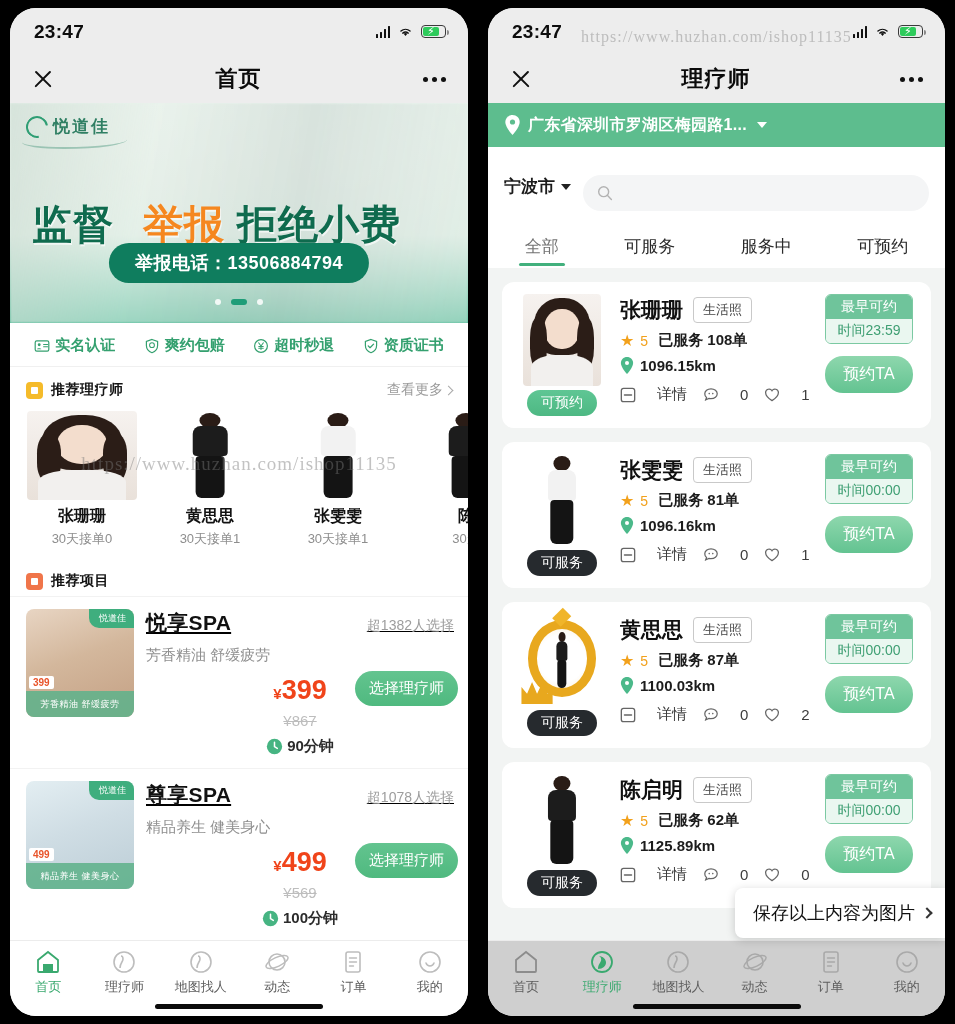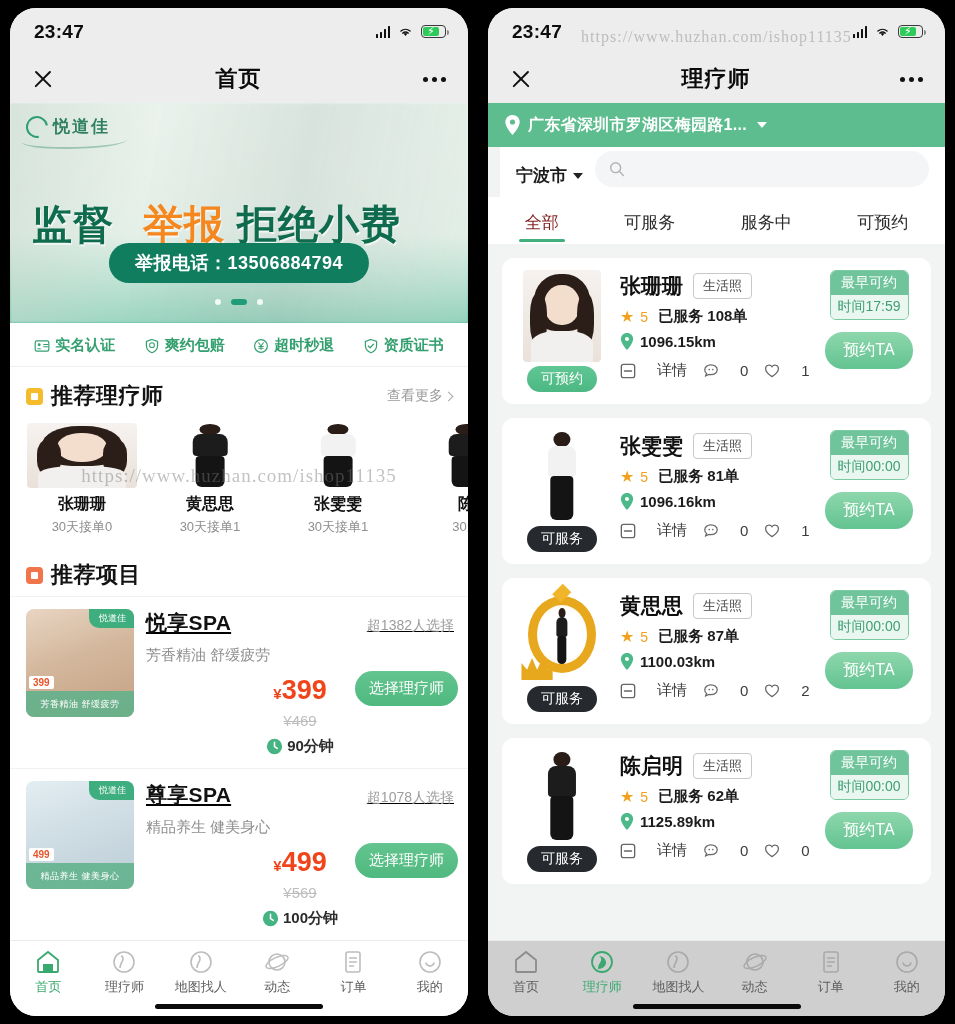--- a/index.html
+++ b/index.html
@@ -114,21 +114,21 @@
     padding:13px 10px 11px; border-bottom:1px solid #f0f0f0;
   }
   .feat { display:flex; align-items:center; gap:5px; color:#34a06f; font-size:15px; font-weight:bold; }
   .feat svg { width:16px; height:16px; flex:0 0 16px; }
 
   .sec-head { display:flex; align-items:center; justify-content:space-between; padding:14px 16px 6px; }
   .sec-left { display:flex; align-items:center; gap:8px; }
   .sec-ico { width:17px; height:17px; border-radius:4px; background:#f5bb2a; position:relative; }
   .sec-ico.orange { background:#f0754a; }
   .sec-ico:after { content:""; position:absolute; left:5px; top:5px; width:7px; height:7px; background:#fff; border-radius:1px; }
-  .sec-title { font-size:22px; font-weight:bold; color:#131313; letter-spacing:.5px; }
+  .sec-title { font-size:14px; font-weight:bold; color:#131313; letter-spacing:.5px; }
   .sec-more { font-size:14px; color:#9a9a9a; display:flex; align-items:center; gap:2px; }
   .chev { width:7px; height:7px; border-right:1.6px solid #a8a8a8; border-top:1.6px solid #a8a8a8; transform:rotate(45deg); }
 
   
   .thumbrow { display:flex; padding:6px 0 10px 8px; gap:0; position:relative; overflow:hidden; }
   .thumb { flex:0 0 128px; display:flex; flex-direction:column; align-items:center; }
   .thumb .ph { width:96px; height:108px; position:relative; }
   .thumb .tname { font-size:16px; font-weight:bold; color:#111; margin-top:6px; }
   .thumb .tsub { font-size:13px; color:#8e8e8e; margin-top:3px; }
   .watermark {
@@ -170,52 +170,52 @@
   .tab.active span { color:#3aa96f; }
   .homebar { position:absolute; bottom:7px; left:50%; transform:translateX(-50%); width:168px; height:5px; background:#0b0b0b; border-radius:3px; }
 
   
   .rbody { flex:1; background:#f2f4f3; display:flex; flex-direction:column; overflow:hidden; }
   .locbar { flex:0 0 44px; background:#5dbd8e; display:flex; align-items:center; gap:7px; padding:0 16px; }
   .locbar .pin { width:17px; height:20px; flex:0 0 17px; }
   .locbar .ltext { color:#fff; font-size:16px; font-weight:bold; letter-spacing:.3px; }
   .locbar .caret { width:0;height:0;border-left:5px solid transparent;border-right:5px solid transparent;border-top:6px solid #fff; margin-left:3px;}
 
-  .searchrow { background:#fff; display:flex; align-items:flex-end; gap:12px; padding:4px 16px 10px;margin-left:12px; }
+  .searchrow { background:#fff; display:flex; align-items:flex-start; gap:12px; padding:28px 16px 10px; }
   .city { display:flex; align-items:center; gap:6px; font-size:17px; font-weight:bold; color:#1b1b1b; white-space:nowrap; cursor:pointer;}
   .city .caret { width:0;height:0;border-left:5px solid transparent;border-right:5px solid transparent;border-top:6px solid #222;}
   .searchbox { flex:1; background:#f4f5f6; border-radius:18px; height:36px; display:flex; align-items:center; gap:9px; padding:0 14px; }
   .searchbox svg { width:16px; height:16px; flex:0 0 16px; }
   .searchbox input { border:none; background:transparent; outline:none; font-size:15px; color:#333; width:100%; font-family:inherit; }
   .searchbox input::placeholder { color:#b3b3b3; }
 
   .tabs { background:#fff; display:flex; justify-content:space-around; padding:8px 4px 0; }
   .rtab { font-size:17px; color:#2a2a2a; padding:6px 4px 10px; position:relative; cursor:pointer; }
-  .rtab.active { color:#7f1d1d; }
+  .rtab.active { color:#737373; }
   .rtab.active:after { content:""; position:absolute; left:50%; transform:translateX(-50%); bottom:2px; width:46px; height:3.5px; background:#42b07d; border-radius:2px; }
 
   .cards { flex:1; overflow:hidden; padding:14px 14px 0; display:flex; flex-direction:column; gap:14px; }
   .card { background:#fff; border-radius:12px; padding:12px 14px 12px 12px; display:flex; gap:10px; position:relative; }
   .card .avatarwrap { flex:0 0 96px; display:flex; flex-direction:column; align-items:center; }
   .card .avatar { width:78px; height:92px; position:relative; }
   .badge { margin-top:4px; font-size:14px; color:#fff; padding:4px 14px; border-radius:14px; background:linear-gradient(180deg,#5fc694,#4db883); white-space:nowrap; }
   .badge.dark { background:#262a2e; }
   .card .cmid { flex:1; min-width:0; padding-top:2px; }
   .cname-row { display:flex; align-items:center; gap:10px; }
   .cname { font-size:21px; font-weight:bold; color:#101010; }
   .ctag { font-size:13px; color:#444; border:1px solid #c9c9c9; border-radius:4px; padding:3px 9px; }
   .crow { display:flex; align-items:center; gap:6px; margin-top:7px; font-size:15px; color:#1c1c1c; font-weight:bold; }
   .crow .star { color:#f2a11c; font-size:16px; }
   .crow .ratenum { color:#f2a11c; font-weight:normal; font-size:14px; margin-right:4px; }
   .crow .pin2 { width:14px; height:17px; flex:0 0 14px; }
   .cactions { display:flex; align-items:center; gap:16px; margin-top:11px; }
   .act { display:flex; align-items:center; gap:21px; font-size:15px; color:#3d3d3d; cursor:pointer; }
   .act svg { width:16px; height:16px; }
   .card .cright { flex:0 0 96px; display:flex; flex-direction:column; align-items:center; gap:12px; }
-  .soonbox { width:79px; border:1px solid #7bc9a2; border-radius:6px; overflow:hidden; text-align:center; }
+  .soonbox { width:88px; border:1px solid #7bc9a2; border-radius:6px; overflow:hidden; text-align:center; }
   .soonbox .top { background:#6fc49b; color:#fff; font-size:14px; padding:3px 0; }
   .soonbox .bot { background:#eaf7f0; color:#3f9f73; font-size:14px; padding:3px 0; }
   .bookbtn { background:linear-gradient(180deg,#8ed7ad,#63c391); color:#fff; font-size:16px; padding:8px 18px; border-radius:18px; border:none; cursor:pointer; }
 
   .savebar {
     position:absolute; right:0; bottom:78px; z-index:20;
     background:#fff; border-radius:8px 0 0 8px; box-shadow:0 2px 10px rgba(0,0,0,.18);
     display:flex; align-items:center; gap:8px; padding:13px 14px 13px 18px;
     font-size:18px; color:#111; cursor:pointer;
   }
@@ -408,21 +408,21 @@
             <div class="footer">芳香精油 舒缓疲劳</div>
           </div>
           <div class="pinfo">
             <div class="prod-top">
               <div class="prod-name">悦享SPA</div>
               <div class="prod-count">超1382人选择</div>
             </div>
             <div class="prod-desc">芳香精油 舒缓疲劳</div>
             <div class="prod-bot">
               <div class="price"><span class="y">¥</span><span>399</span></div>
-              <div class="oprice">¥469</div>
+              <div class="oprice">¥867</div>
               <div class="dur">
                 <svg class="clock" viewBox="0 0 20 20">
                     <circle cx="10" cy="10" r="9" fill="#46b482"></circle>
                     <path d="M10 5v5.2l3.3 2" stroke="#fff" stroke-width="1.8" fill="none" stroke-linecap="round"></path>
                   </svg>
                 <span>90分钟</span>
               </div>
               <button class="choose-btn">选择理疗师</button>
             </div>
           </div>
@@ -622,21 +622,21 @@
                   <svg viewBox="0 0 18 18">
                       <path d="M9 15.3S1.8 11 1.8 6.3A3.9 3.9 0 0 1 9 4.2a3.9 3.9 0 0 1 7.2 2.1c0 4.7-7.2 9-7.2 9z" fill="none" stroke="#666" stroke-width="1.4"></path>
                     </svg>
                   <span>1</span>
                 </div>
               </div>
             </div>
             <div class="cright">
               <div class="soonbox">
                 <div class="top">最早可约</div>
-                <div class="bot">时间17:59</div>
+                <div class="bot">时间23:59</div>
               </div>
               <button class="bookbtn">预约TA</button>
             </div>
           </div>
 
           <div class="card">
             <div class="avatarwrap">
               <div class="avatar ph-stand white">
                   <div class="head"></div>
                   <div class="torso"></div>
@@ -813,20 +813,24 @@
                 <div class="top">最早可约</div>
                 <div class="bot">时间00:00</div>
               </div>
               <button class="bookbtn">预约TA</button>
             </div>
           </div>
 
         </div>
       </div>
 
+      <div class="savebar">
+        <span>保存以上内容为图片</span>
+        <span class="chev2"></span>
+      </div>
 
       <div class="tabbar dim">
         <div class="tab">
           <svg viewBox="0 0 26 26">
               <path d="M3 11L13 3l10 8v11a1 1 0 0 1-1 1H4a1 1 0 0 1-1-1z" fill="none" stroke="#8c8c8c" stroke-width="1.8"></path>
             </svg>
           <span>首页</span>
         </div>
         <div class="tab active">
           <svg viewBox="0 0 26 26">

